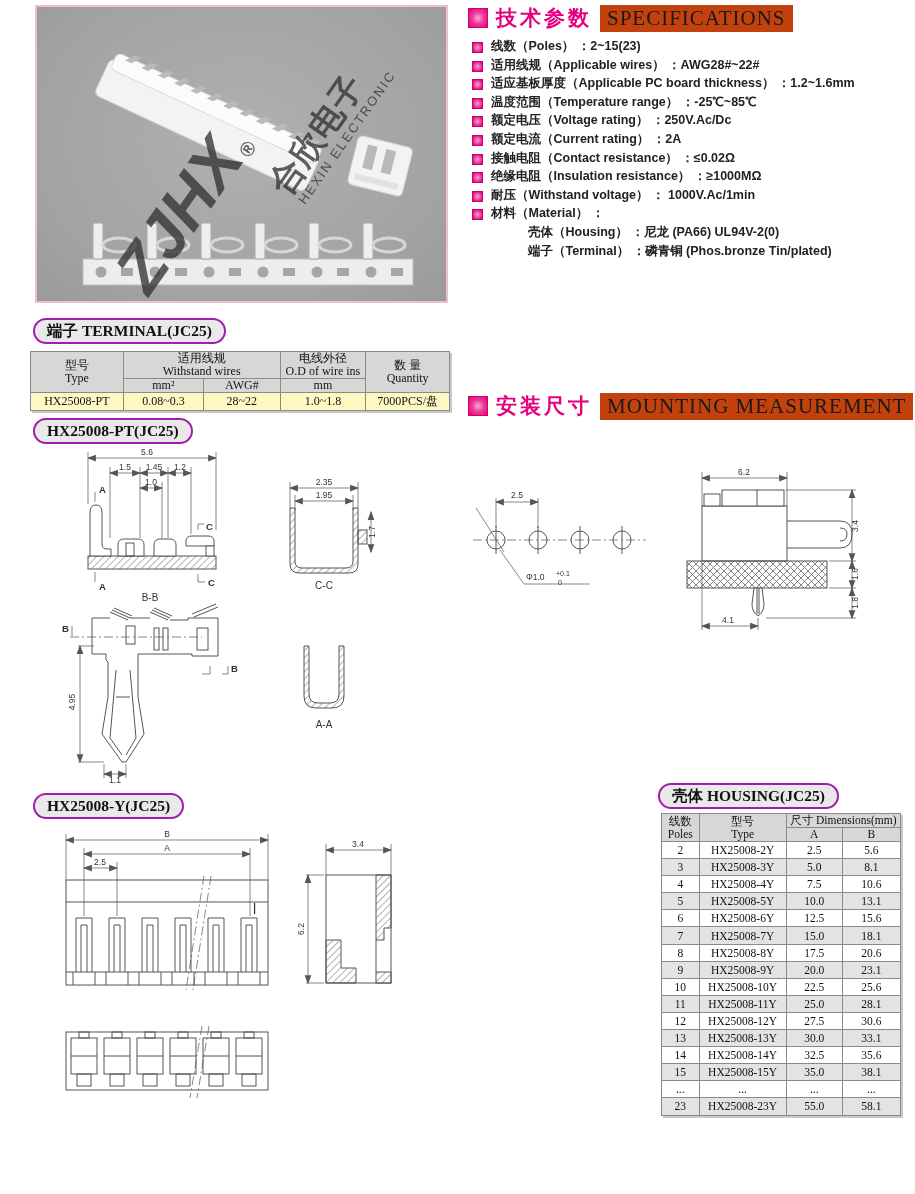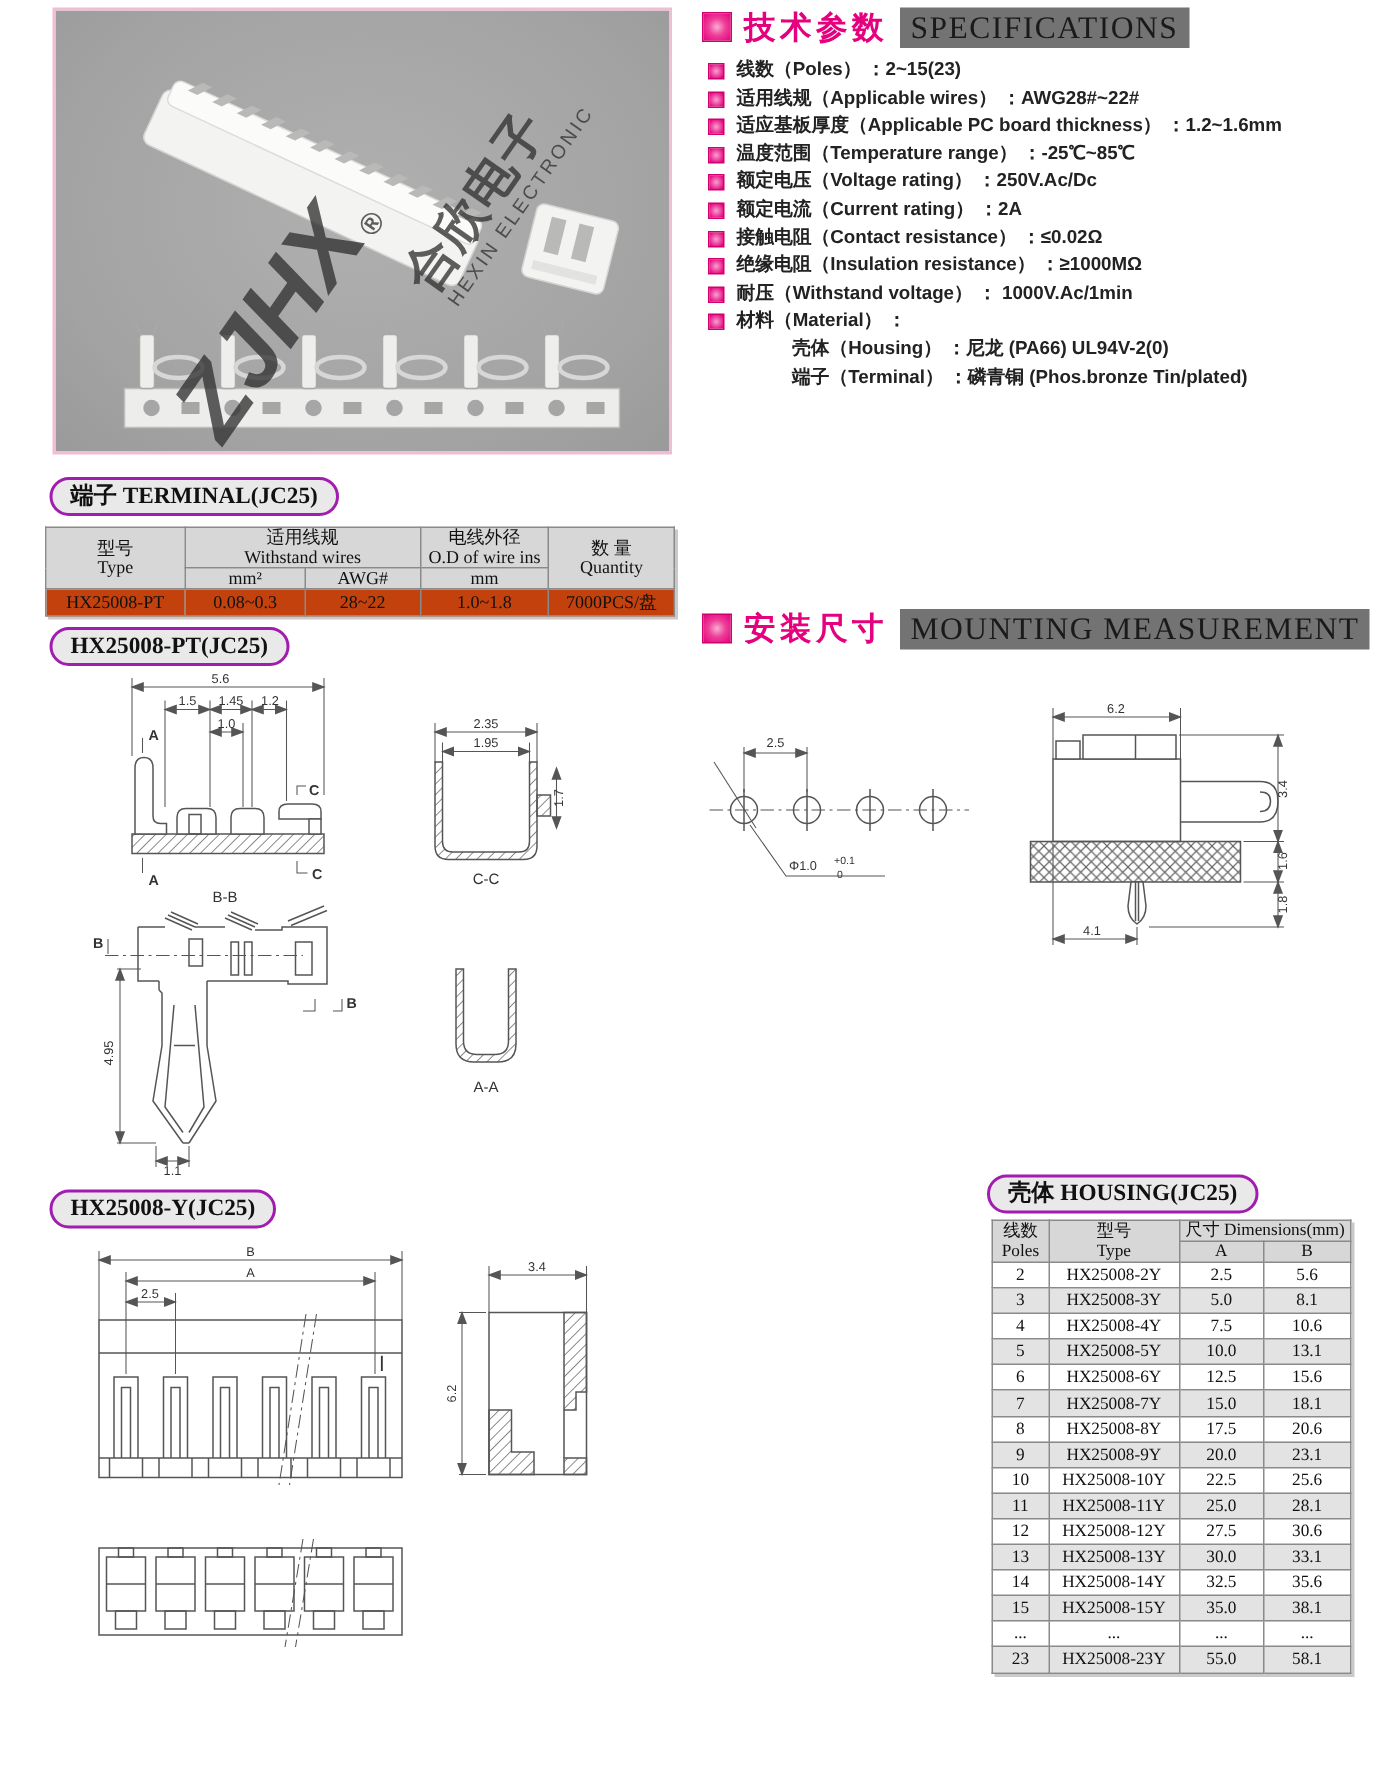--- a/index.html
+++ b/index.html
@@ -11,21 +11,21 @@
   .photo{left:35px;top:5px;width:409px;height:294px;border:2px solid #f0bed4;
          background:radial-gradient(ellipse at 50% 45%, #b0b0b0 0%, #a3a3a3 70%, #9a9a9a 100%);}
   .photo svg{display:block;}
 
   
   .sec-header{display:flex;align-items:center;gap:8px;}
   .sq-icon{width:18px;height:18px;flex:0 0 18px;
            background:radial-gradient(circle at 50% 50%, #f9aed4 0%, #ee3f98 45%, #e5007d 100%);
            border:1px solid #cf0070;}
   .sec-cn{font-size:21px;font-weight:bold;color:#e5007d;letter-spacing:3px;white-space:nowrap;}
-  .sec-en{font-family:"Liberation Serif",serif;font-size:21px;color:#1a1a1a;background:#737373;
+  .sec-en{font-family:"Liberation Serif",serif;font-size:21px;color:#1a1a1a;background:#c2410c;
           padding:1px 7px;white-space:nowrap;letter-spacing:1px;}
 
   
   .spec-list{left:470px;top:37px;width:442px;}
   .spec-item{display:flex;align-items:flex-start;line-height:18.6px;font-size:12.5px;font-weight:bold;color:#222;}
   .spec-item .bullet{width:9px;height:9px;margin:5px 8px 0 2px;flex:0 0 9px;
            background:radial-gradient(circle at 50% 50%, #f6a2cd 0%, #e5007d 90%);border:1px solid #cf0070;}
   .spec-item.indent{padding-left:58px;}
 
   
@@ -33,21 +33,21 @@
          padding:0px 12px;font-family:"Liberation Serif",serif;font-size:15.5px;font-weight:bold;
          color:#111;white-space:nowrap;line-height:22px;}
 
   
   table{border-collapse:collapse;font-family:"Liberation Serif",serif;color:#111;}
   .dtable{border:1.5px solid #6e6e6e;box-shadow:2px 2px 0 #c9c9c9;}
   .dtable th,.dtable td{border:1px solid #8a8a8a;text-align:center;vertical-align:middle;padding:0 2px;}
   .dtable th{background:#d7d7d7;font-weight:normal;}
   .term-table{left:30px;top:351px;width:420px;font-size:12px;}
   .term-table th{line-height:13px;}
-  .term-table td{background:#c2410c;height:17px;}
+  .term-table td{background:#fef9c3;height:17px;}
   .house-table{left:661px;top:813px;width:240px;font-size:11.5px;}
   .house-table th{line-height:13px;}
   .house-table td{height:16.1px;background:#ffffff;}
   .house-table tr.alt td{background:#e3e3e3;}
 
   
   svg text{font-family:"Liberation Sans",sans-serif;fill:#333;}
   .dim{stroke:#555;stroke-width:0.7;fill:none;}
   .part{stroke:#555;stroke-width:1;fill:none;}
   .partw{stroke:#555;stroke-width:1;fill:#ffffff;}
@@ -252,21 +252,21 @@
     <tr>
       <td>HX25008-PT</td>
       <td>0.08~0.3</td>
       <td>28~22</td>
       <td>1.0~1.8</td>
       <td>7000PCS/盘</td>
     </tr>
   </tbody>
     </table>
 
-  <div class="abs sec-header" style="left:468px;top:405px;">
+  <div class="abs sec-header" style="left:468px;top:392px;">
     <span class="sq-icon"></span>
     <span class="sec-cn">安装尺寸</span>
     <span class="sec-en">MOUNTING MEASUREMENT</span>
   </div>
 
   <div class="abs" style="left:33px;top:418px;">
     <span class="badge">HX25008-PT(JC25)</span>
   </div>
 
   <svg class="abs" style="left:58px;top:446px;" viewBox="0 0 185 158" width="185" height="158">

